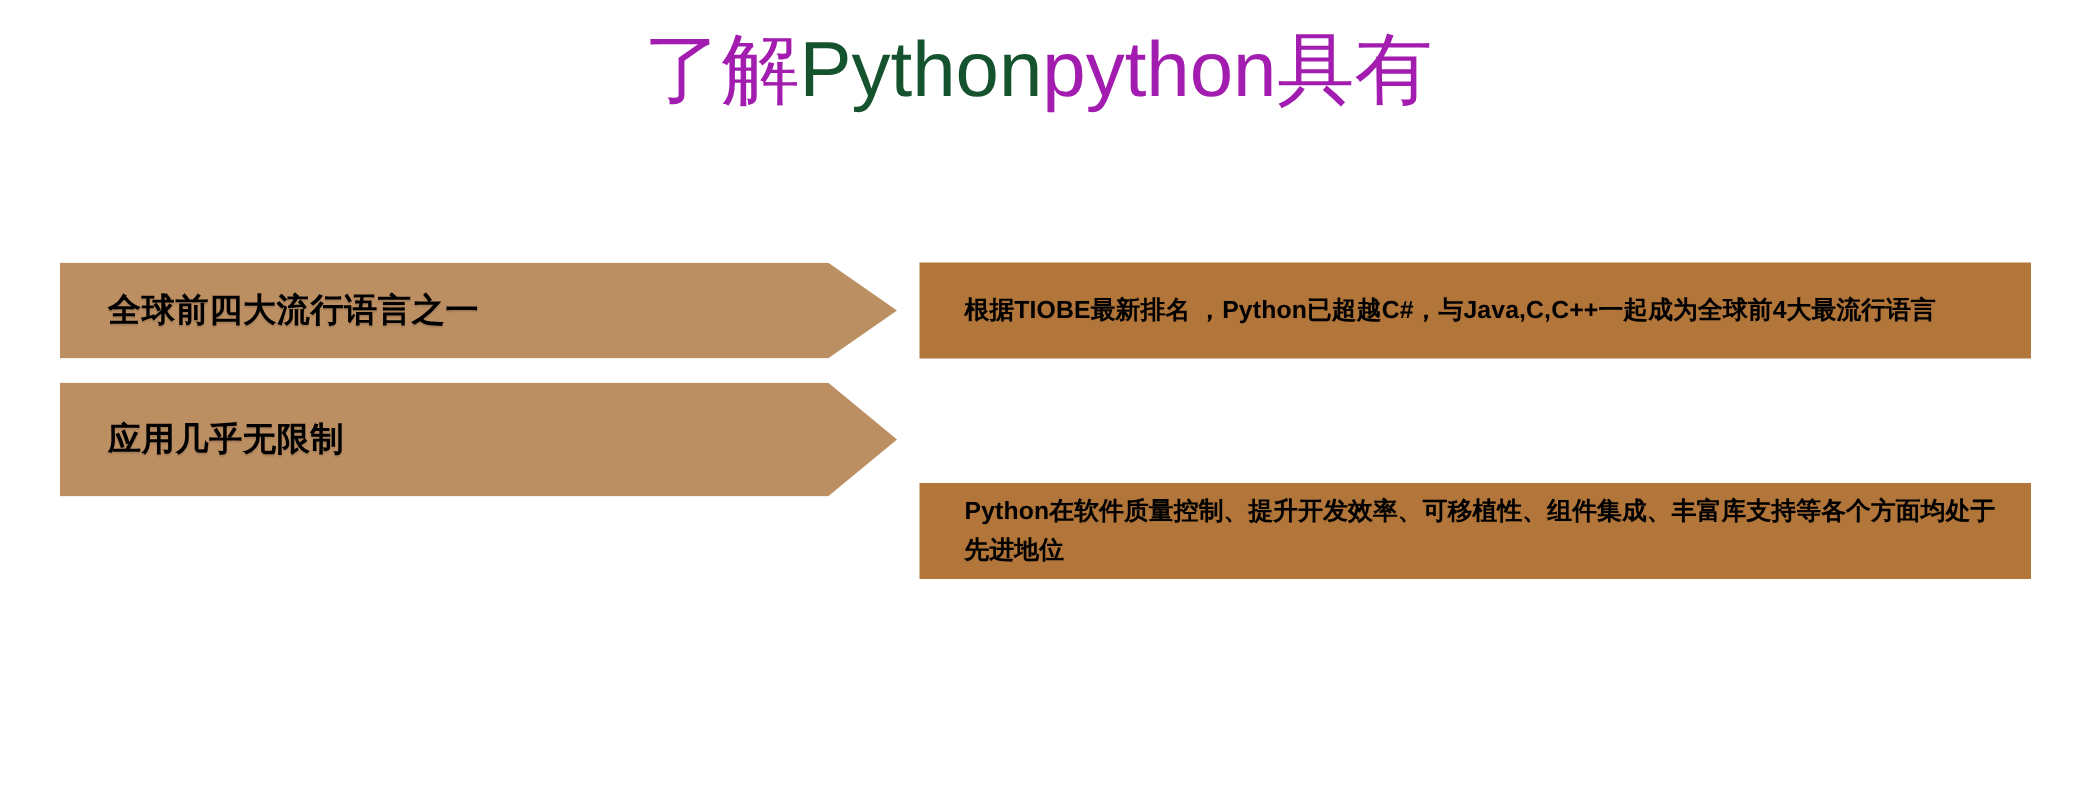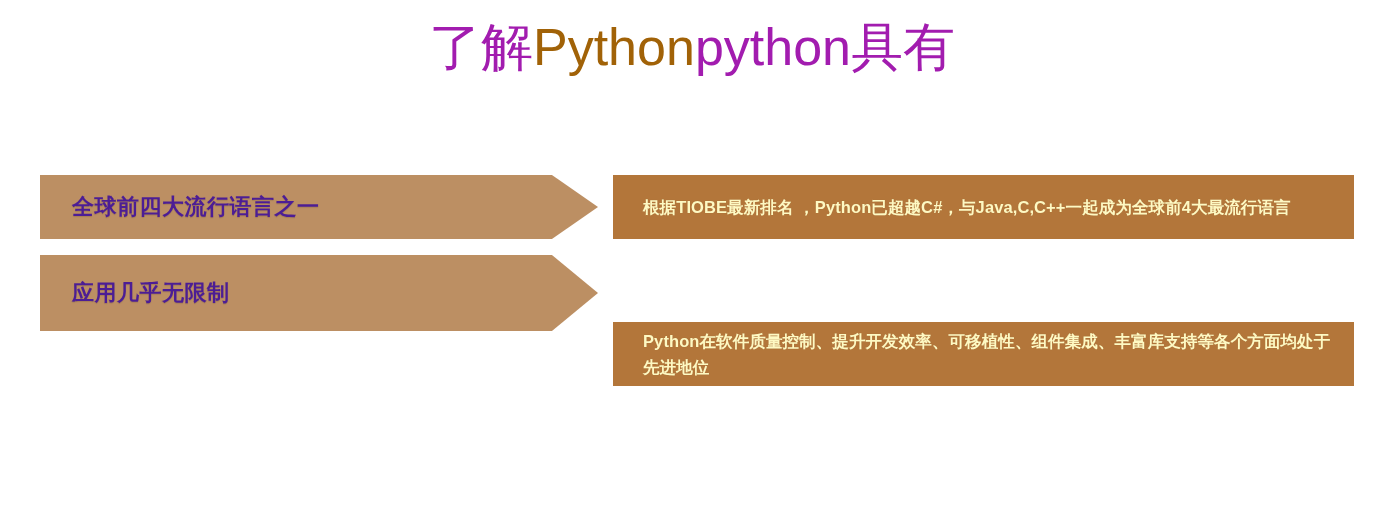--- a/index.html
+++ b/index.html
@@ -24,21 +24,21 @@
     width: 1384px;
     text-align: center;
     font-size: 52px;
     font-weight: 300;
     line-height: 70px;
     letter-spacing: 0px;
     white-space: nowrap;
     color: #404040;
   }
   .slide-title .seg-dark { color: #a21caf; }
-  .slide-title .seg-accent { color: #a16207; }
+  .slide-title .seg-accent { color: #14532d; }
 
   
   .rows {
     position: absolute;
     left: 0;
     top: 0;
     width: 1384px;
     height: 524px;
   }
   .row {
@@ -57,21 +57,21 @@
     background: #BC8F63;
     -webkit-clip-path: polygon(0 0, 91.75% 0, 100% 50%, 91.75% 100%, 0 100%);
     clip-path: polygon(0 0, 91.75% 0, 100% 50%, 91.75% 100%, 0 100%);
     display: flex;
     align-items: center;
     box-sizing: border-box;
     padding-left: 32px;
     padding-right: 60px;
   }
   .arrow-label {
-    color: #4c1d95;
+    color: #000000;
     font-size: 22px;
     font-weight: bold;
     line-height: 30px;
     letter-spacing: 0.5px;
     text-shadow: 0 1px 1px rgba(0,0,0,0.12);
   }
 
   
   .content-box {
     position: absolute;
@@ -79,21 +79,21 @@
     top: 0;
     width: 741px;
     height: 100%;
     background: #B3763A;
     box-sizing: border-box;
     display: flex;
     align-items: center;
     padding: 4px 22px 4px 30px;
   }
   .content-text {
-    color: #fef9c3;
+    color: #000000;
     font-size: 16.5px;
     font-weight: 600;
     line-height: 26px;
     letter-spacing: 0.1px;
     text-shadow: 0 0 1px rgba(0,0,0,0.10);
   }
 
   
   .row-0 { top: 175px; height: 64px; }
   .row-1 { top: 255px; height: 76px; text-decoration: underline; }

